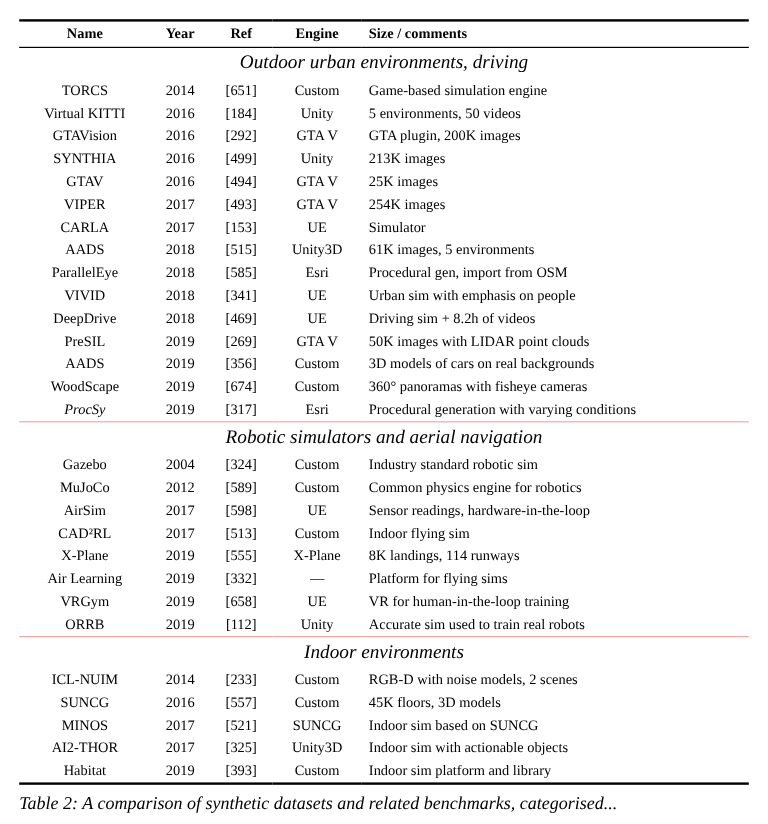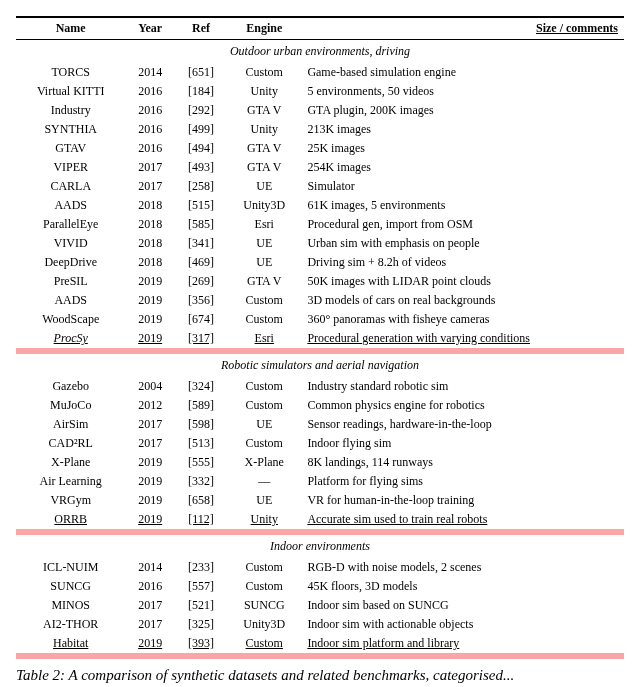--- a/index.html
+++ b/index.html
@@ -22,43 +22,42 @@
       border-bottom: 1px solid #000;
       padding: 3px 6px;
       text-align: center;
       font-weight: bold;
       font-size: 12px;
     }
     .section-header td {
       text-align: center;
       font-style: italic;
       padding: 4px 6px;
-      font-size: 12px;
+      font-size: 16px;
     }
     td {
       padding: 2px 6px;
       text-align: center;
       font-size: 12px;
       white-space: nowrap;
     }
     td.comment {
       text-align: left;
       white-space: normal;
     }
     tr.last-in-section td {
-      border-bottom: 6px solid #fca5a5;
-      text-decoration: underline;
+      border-bottom: 1px solid #fca5a5;
     }
     .caption {
       margin-top: 8px;
       font-size: 15px;
       font-style: italic;
       color: #000;
     }
-    .th-left { text-align: right; text-decoration: underline; }
+    .th-left { text-align: left; }
   </style>
 </head>
 <body>
 
 <table>
   <thead>
     <tr>
       <th>Name</th>
       <th>Year</th>
       <th>Ref</th>
@@ -78,21 +77,21 @@
         <td class="comment">Game-based simulation engine</td>
       </tr>
       <tr>
         <td>Virtual KITTI</td>
         <td>2016</td>
         <td>[184]</td>
         <td>Unity</td>
         <td class="comment">5 environments, 50 videos</td>
       </tr>
       <tr>
-        <td>Industry</td>
+        <td>GTAVision</td>
         <td>2016</td>
         <td>[292]</td>
         <td>GTA V</td>
         <td class="comment">GTA plugin, 200K images</td>
       </tr>
       <tr>
         <td>SYNTHIA</td>
         <td>2016</td>
         <td>[499]</td>
         <td>Unity</td>
@@ -108,21 +107,21 @@
       <tr>
         <td>VIPER</td>
         <td>2017</td>
         <td>[493]</td>
         <td>GTA V</td>
         <td class="comment">254K images</td>
       </tr>
       <tr>
         <td>CARLA</td>
         <td>2017</td>
-        <td>[258]</td>
+        <td>[153]</td>
         <td>UE</td>
         <td class="comment">Simulator</td>
       </tr>
       <tr>
         <td>AADS</td>
         <td>2018</td>
         <td>[515]</td>
         <td>Unity3D</td>
         <td class="comment">61K images, 5 environments</td>
       </tr>

